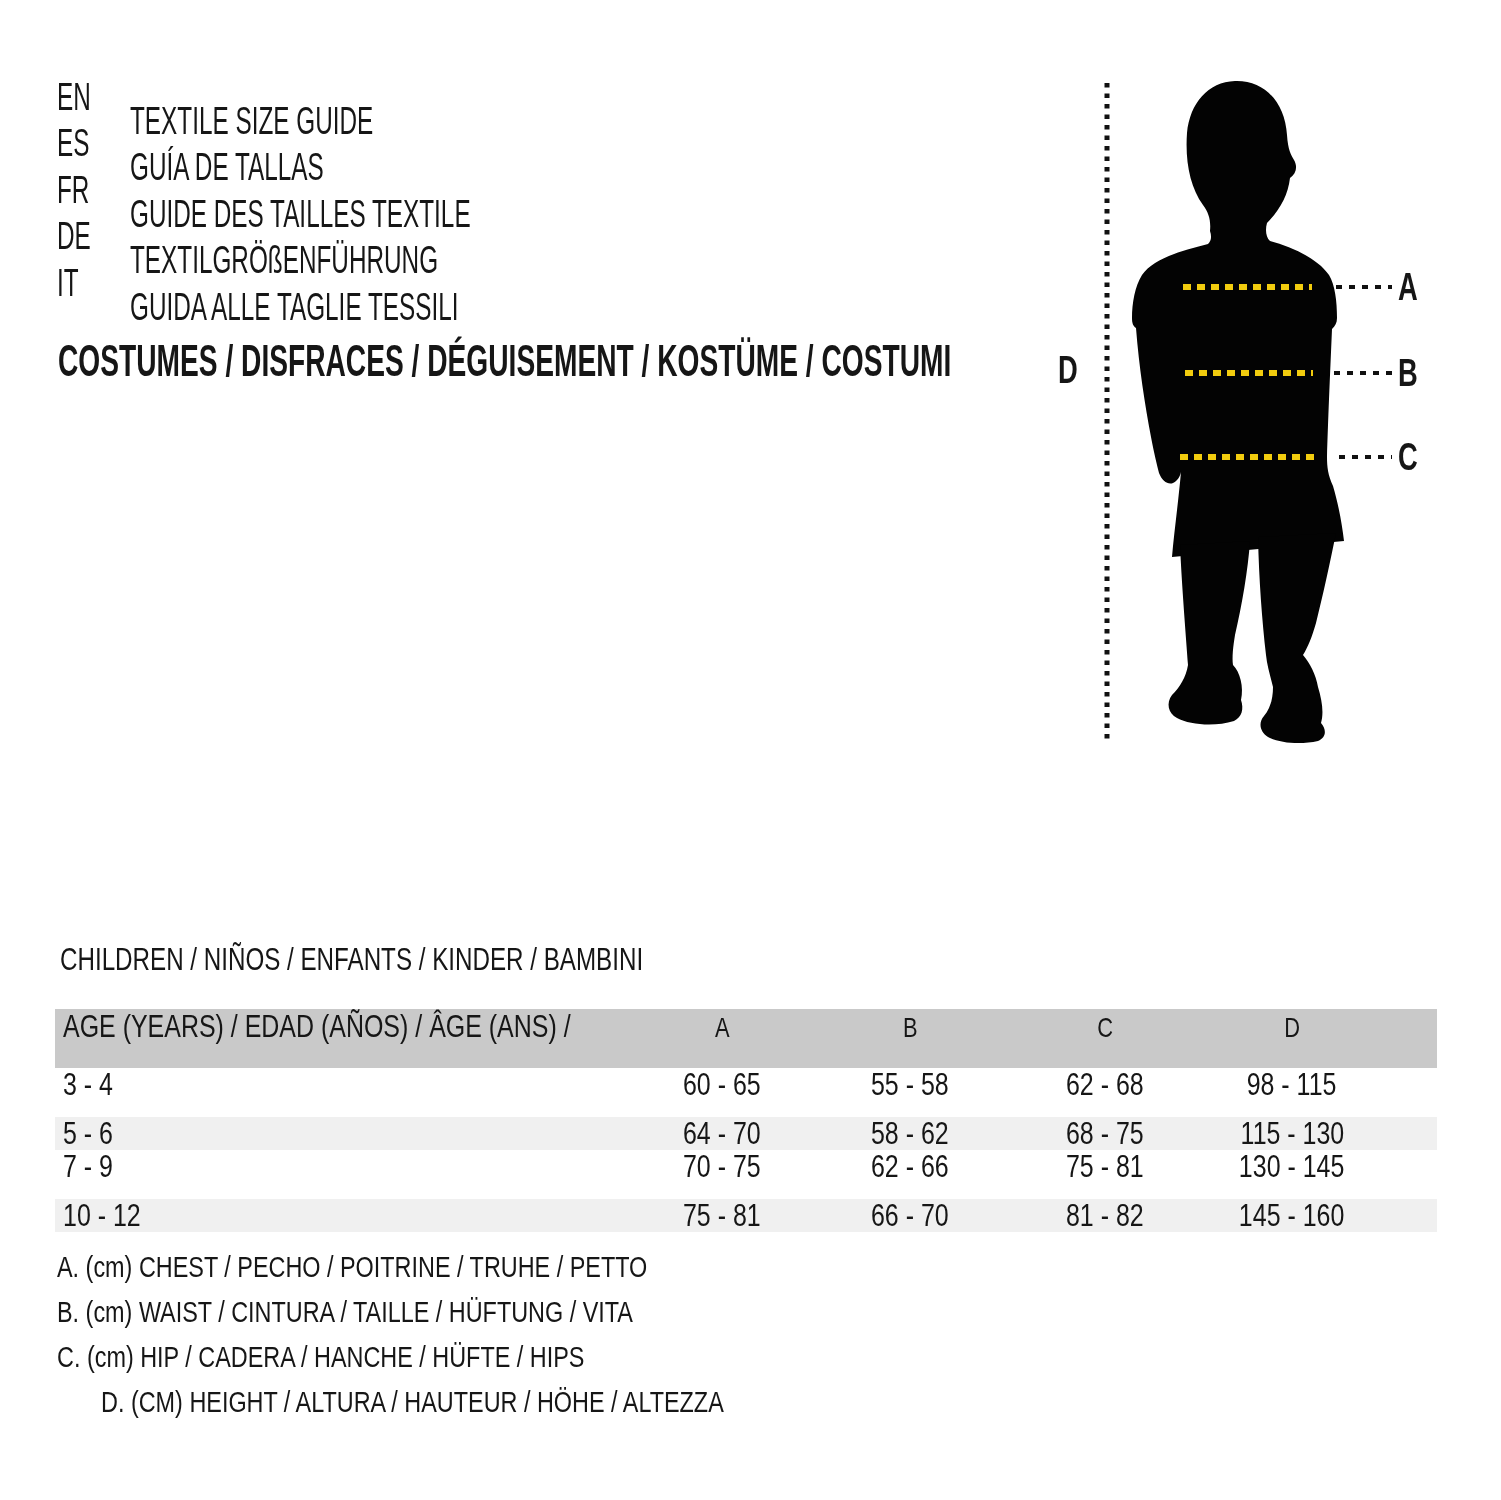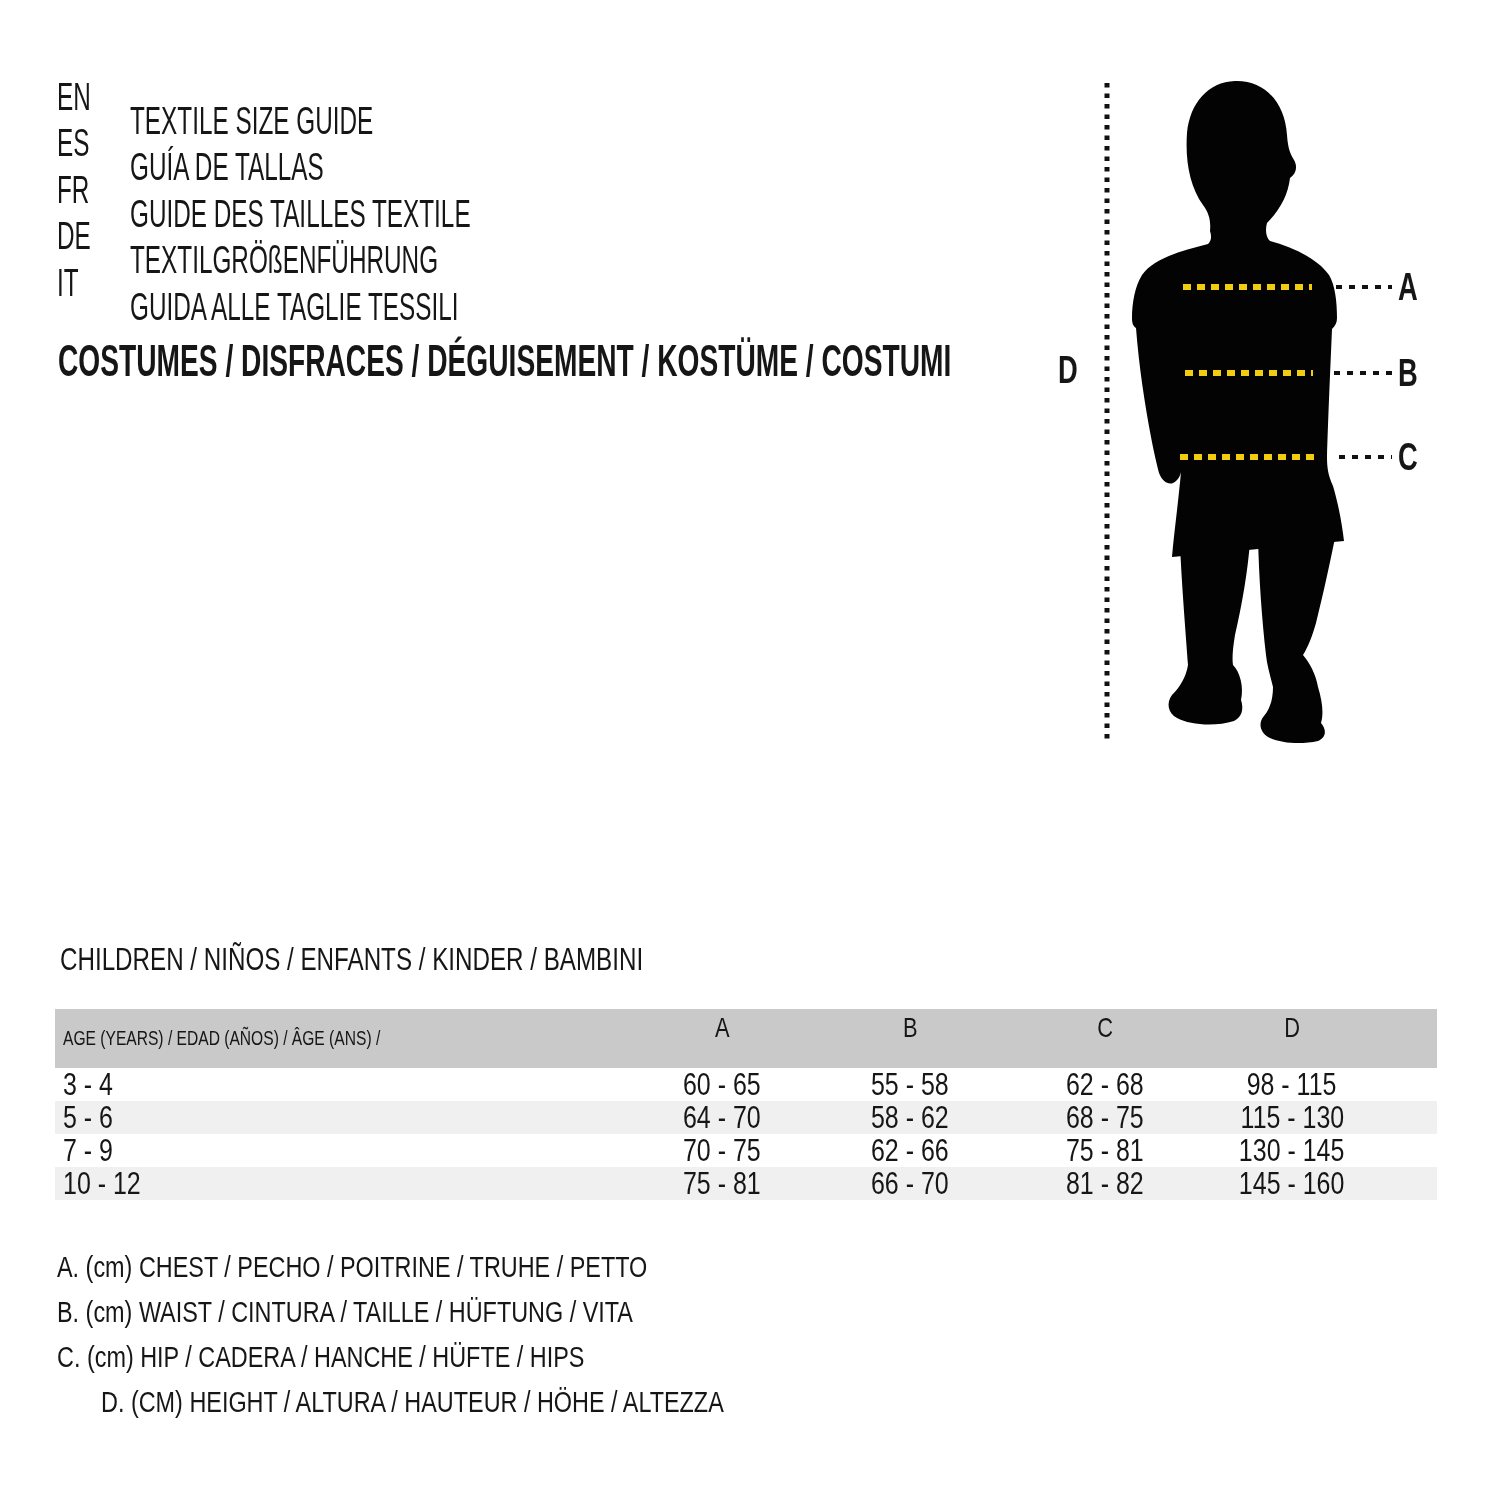--- a/index.html
+++ b/index.html
@@ -27,25 +27,25 @@
   .fig-label .cnd { transform:scaleX(0.72); }
   .lbl-d { left:1058px; top:351px; }
   .lbl-a { left:1398px; top:268px; }
   .lbl-b { left:1398px; top:354px; }
   .lbl-c { left:1398px; top:438px; }
 
   
   .children-heading { position:absolute; left:60px; top:944px; font-size:31px; line-height:32px; }
   .size-table { position:absolute; left:55px; top:1009px; width:1382px; }
   .tbl-header { position:relative; height:59px; background:var(--header-bg,#c9c9c9); }
-  .age-header { position:absolute; left:8px; top:16px; font-size:20px; line-height:27px; }
+  .age-header { position:absolute; left:8px; top:4px; font-size:32px; line-height:27px; }
   .col-letter { position:absolute; top:5px; width:120px; text-align:center; font-size:28px; line-height:28px; }
   .cl-a { left:607px; } .cl-b { left:795px; } .cl-c { left:990px; } .cl-d { left:1177px; }
   .tbl-row { position:relative; height:33px; font-size:32px; line-height:33px; }
-  .tbl-row.alt { background:var(--alt-row-bg,#f0f0f0); }
+  .tbl-row.alt { background:var(--alt-row-bg,#f0f0f0);margin-top:16px; }
   .age-cell { position:absolute; left:8px; top:0; }
   .val-cell { position:absolute; top:0; width:160px; text-align:center; }
   .vc-a { left:587px; } .vc-b { left:775px; } .vc-c { left:970px;text-align:center; } .vc-d { left:1157px; }
 
   
   .legend-line { position:absolute; left:57px; font-size:30px; line-height:32px; }
   .lg-0 { top:1251px; } .lg-1 { top:1296px; } .lg-2 { top:1341px; } .lg-3 { top:1386px;margin-left:44px; }
 </style>
 </head>
 <body>

